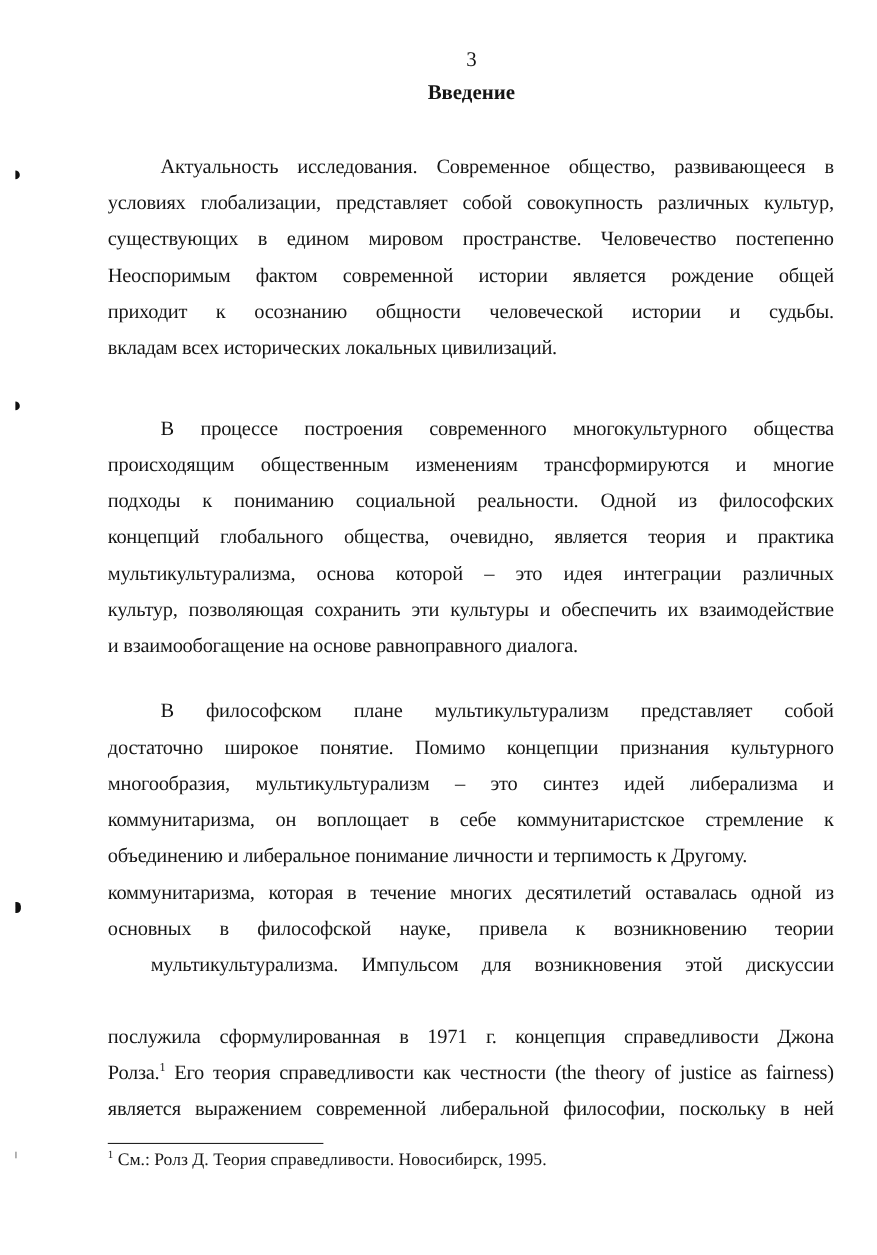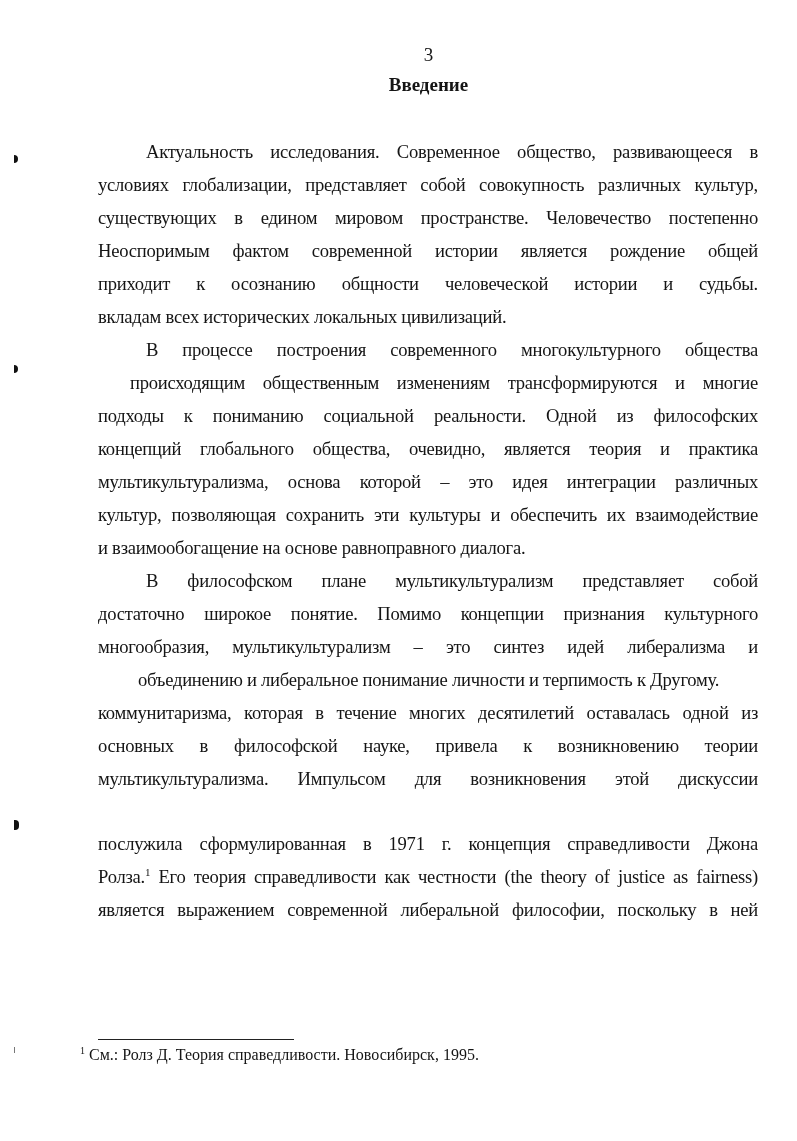--- a/index.html
+++ b/index.html
@@ -11,55 +11,56 @@
                font-size: 19px; font-weight: bold; transform: translateX(30px); }
     .body { position: absolute; top: 138px; left: 98px; width: 660px; }
     .line { height: 33px; line-height: 28px; font-size: 18.6px; text-align: justify;
             text-align-last: justify; white-space: nowrap; letter-spacing: -0.25px; word-spacing: 0; }
     .line.last { text-align-last: left; }
     .line.indent { padding-left: 48px; }
     .bold { font-weight: normal; }
     .sup { font-size: 11px; vertical-align: super; line-height: 0; }
     .footnote-rule { position: absolute; top: 1039px; left: 98px; width: 196px; height: 0;
                      border-top: 1.5px solid #222; }
-    .footnote { position: absolute; top: 1046px; left: 80px; font-size: 16px; white-space: nowrap; }
+    .footnote { position: absolute; top: 1046px; left: 98px; font-size: 16px; white-space: nowrap; }
     .footnote .sup { font-size: 10px; }
     .margin-mark { position: absolute; left: 14px; width: 4px; height: 8px; background: #111;
                    border-radius: 0 4px 4px 0; }
     .margin-mark.big { width: 5px; height: 10px; }
     .margin-tick { position: absolute; left: 14px; width: 1px; height: 6px; background: #777; }
   </style>
 </head>
 <body>
 
 <div>
   <div class="page-number">3</div>
   <div class="heading">Введение</div>
 
   <div class="body">
     <div class="line indent" style="white-space: normal; overflow: hidden;"><span class="bold">Актуальность исследования.</span><span> Современное общество, развивающееся в</span></div>
     <div class="line" style="white-space: normal; overflow: hidden;">условиях глобализации, представляет собой совокупность различных культур,</div>
     <div class="line" style="white-space: normal; overflow: hidden;">существующих в едином мировом пространстве. Человечество постепенно</div>
     <div class="line" style="white-space: normal; overflow: hidden;">Неоспоримым фактом современной истории является рождение общей</div>
     <div class="line" style="white-space: normal; overflow: hidden;">приходит к осознанию общности человеческой истории и судьбы.</div>
     <div class="line last" style="white-space: normal; overflow: hidden;">вкладам всех исторических локальных цивилизаций.</div>
-    <div class="line indent" style="white-space: normal; overflow: hidden;">В процессе построения современного многокультурного общества</div>
-    <div class="line" style="white-space: normal; overflow: hidden; margin-left: 32px;">происходящим общественным изменениям трансформируются и многие</div>
+    <div class="line indent" style="white-space: normal; overflow: hidden; margin-top: 40px;">В процессе построения современного многокультурного общества</div>
+    <div class="line" style="white-space: normal; overflow: hidden;">происходящим общественным изменениям трансформируются и многие</div>
     <div class="line" style="white-space: normal; overflow: hidden;">подходы к пониманию социальной реальности. Одной из философских</div>
     <div class="line" style="white-space: normal; overflow: hidden;">концепций глобального общества, очевидно, является теория и практика</div>
     <div class="line" style="white-space: normal; overflow: hidden;">мультикультурализма, основа которой – это идея интеграции различных</div>
     <div class="line" style="white-space: normal; overflow: hidden;">культур, позволяющая сохранить эти культуры и обеспечить их взаимодействие</div>
     <div class="line last" style="white-space: normal; overflow: hidden;">и взаимообогащение на основе равноправного диалога.</div>
-    <div class="line indent" style="white-space: normal; overflow: hidden;">В философском плане мультикультурализм представляет собой</div>
+    <div class="line indent" style="white-space: normal; overflow: hidden; margin-top: 26px;">В философском плане мультикультурализм представляет собой</div>
     <div class="line" style="white-space: normal; overflow: hidden;">достаточно широкое понятие. Помимо концепции признания культурного</div>
     <div class="line" style="white-space: normal; overflow: hidden;">многообразия, мультикультурализм – это синтез идей либерализма и</div>
-    <div class="line last" style="white-space: normal; overflow: hidden; margin-left: 40px;">объединению и либеральное понимание личности и терпимость к Другому.</div>
+    <div class="line" style="white-space: normal; overflow: hidden;">коммунитаризма, он воплощает в себе коммунитаристское стремление к</div>
+    <div class="line last" style="white-space: normal; overflow: hidden;">объединению и либеральное понимание личности и терпимость к Другому.</div>
     <div class="line" style="white-space: normal; overflow: hidden;">коммунитаризма, которая в течение многих десятилетий оставалась одной из</div>
     <div class="line" style="white-space: normal; overflow: hidden;">основных в философской науке, привела к возникновению теории</div>
-    <div class="line" style="white-space: normal; overflow: hidden;">мультикультурализма. Импульсом для возникновения этой дискуссии</div>
+    <div class="line" style="white-space: normal; overflow: hidden; margin-left: 39px;">мультикультурализма. Импульсом для возникновения этой дискуссии</div>
     <div class="line" style="white-space: normal; overflow: hidden; margin-top: 32px;">послужила сформулированная в 1971 г. концепция справедливости Джона</div>
     <div class="line" style="white-space: normal; overflow: hidden;"><span>Ролза.</span><span class="sup">1</span><span> Его теория справедливости как честности (the theory of justice as fairness)</span></div>
     <div class="line" style="white-space: normal; overflow: hidden;">является выражением современной либеральной философии, поскольку в ней</div>
   </div>
 
   <div class="footnote-rule"></div>
   <div class="footnote"><span class="sup">1</span><span> См.: Ролз Д. Теория справедливости. Новосибирск, 1995.</span></div>
 
   <div class="margin-mark" style="top:155px"></div>
   <div class="margin-mark" style="top:365px"></div>

